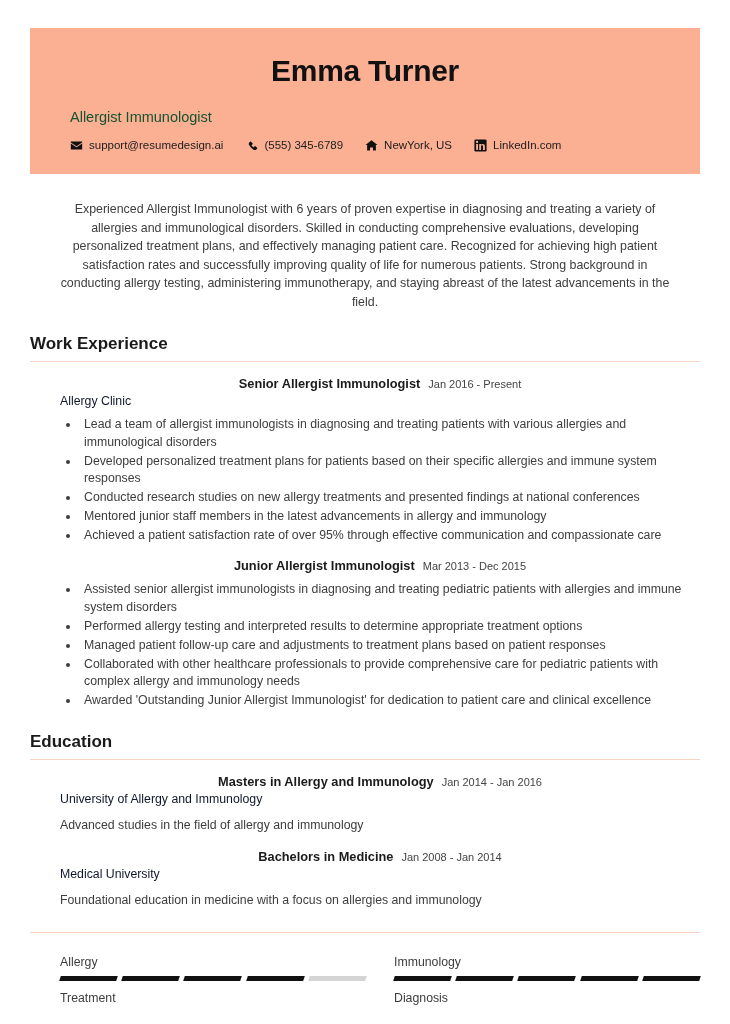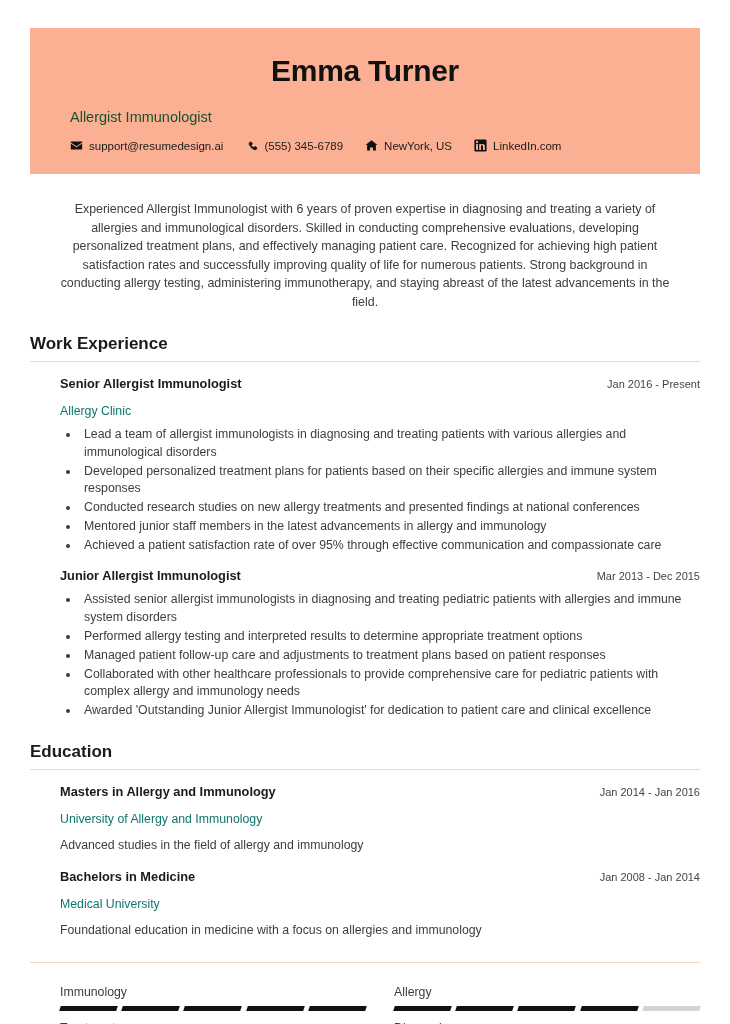--- a/index.html
+++ b/index.html
@@ -35,21 +35,21 @@
   }
   .contact-row {
     margin-top: 14px;
     display: flex;
     align-items: center;
     gap: 22px;
     flex-wrap: wrap;
   }
   .contact-item {
     display: flex;
-    align-items: center;
+    align-items: flex-start;
     gap: 6px;
     font-size: 11.5px;
     color: #1c1c1c;
     white-space: nowrap;
   }
   .contact-item svg { display: block; }
 
   
   .section { margin-top: 22px; }
   .section-title {
@@ -61,39 +61,39 @@
   .rule {
     height: 1.5px;
     background: #f6d3c2;
     width: 100%;
   }
   .entries { padding: 0 0 0 30px; }
 
   .entry { margin-top: 14px; }
   .entry-head {
     display: flex;
-    justify-content: space-between;
+    justify-content: center;
     align-items: baseline;
     gap: 8px;
   }
   .entry-title {
     font-size: 12.8px;
     font-weight: bold;
     color: #1a1a1a;
   }
   .entry-date {
     font-size: 11px;
     color: #444444;
     white-space: nowrap;
     flex-shrink: 0;
   }
   .entry-org {
     font-size: 12.3px;
-    color: #0f766e;
-    margin-top: 13px;
+    color: #0f172a;
+    margin-top: 3px;
   }
   .entry-desc {
     font-size: 12.3px;
     color: #3d3d3d;
     margin-top: 11px;
     line-height: 1.45;
   }
   ul.bullets {
     margin: 8px 0 0 20px;
   }
@@ -258,42 +258,42 @@
       </div>
 
     </div>
   </div>
 
   <div class="section">
     <div class="rule"></div>
     <div class="skills-grid">
 
       <div class="skill">
+        <div class="skill-name">Allergy</div>
+        <div class="skill-bar">
+            <span class="seg on"></span>
+            <span class="seg on"></span>
+            <span class="seg on"></span>
+            <span class="seg on"></span>
+            <span class="seg"></span>
+          </div>
+      </div>
+
+      <div class="skill">
         <div class="skill-name">Immunology</div>
         <div class="skill-bar">
             <span class="seg on"></span>
             <span class="seg on"></span>
             <span class="seg on"></span>
             <span class="seg on"></span>
             <span class="seg on"></span>
           </div>
       </div>
 
       <div class="skill">
-        <div class="skill-name">Allergy</div>
-        <div class="skill-bar">
-            <span class="seg on"></span>
-            <span class="seg on"></span>
-            <span class="seg on"></span>
-            <span class="seg on"></span>
-            <span class="seg"></span>
-          </div>
-      </div>
-
-      <div class="skill">
         <div class="skill-name">Treatment</div>
 
       </div>
 
       <div class="skill">
         <div class="skill-name">Diagnosis</div>
 
       </div>
 
     </div>

